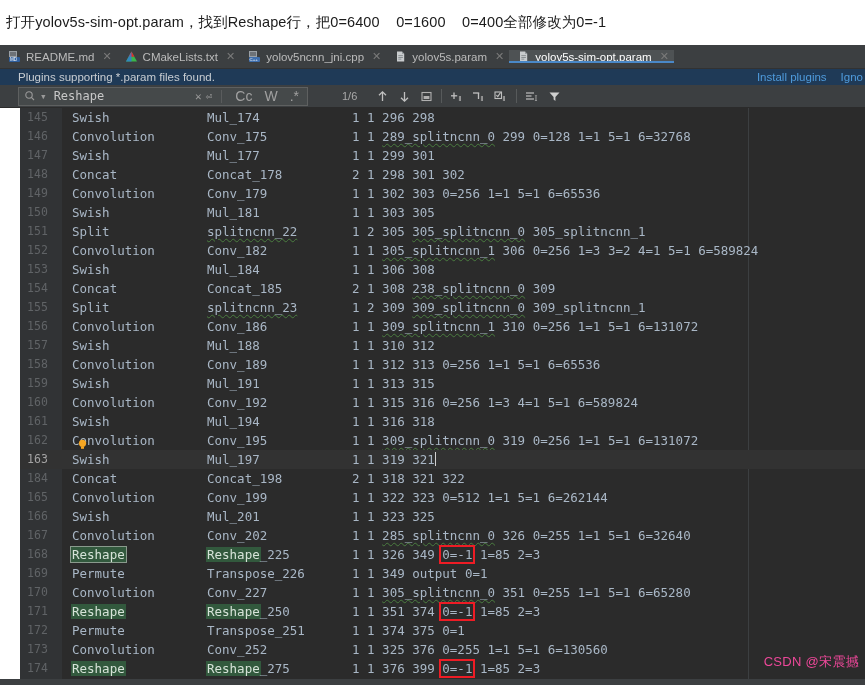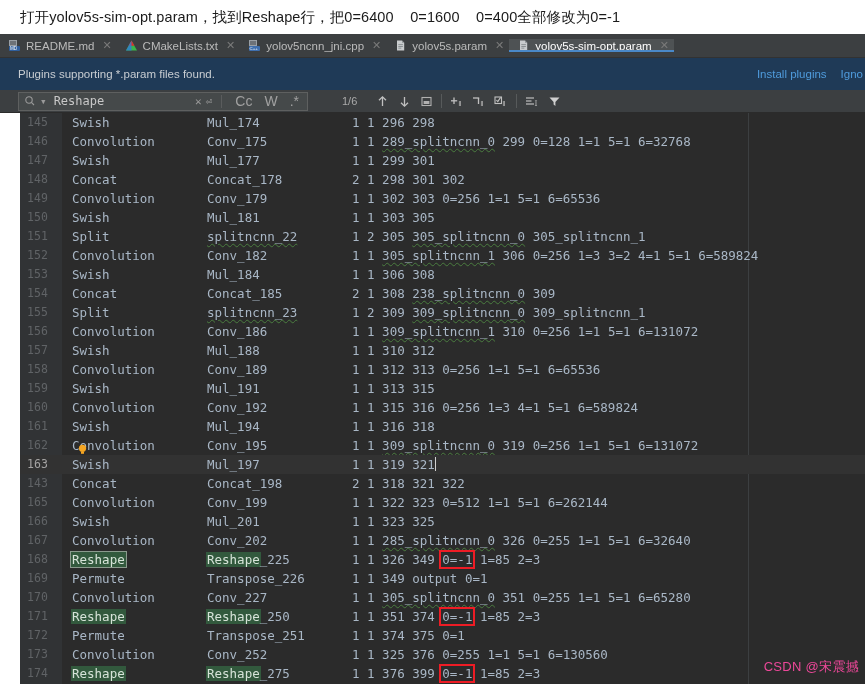--- a/index.html
+++ b/index.html
@@ -5,25 +5,25 @@
   * { box-sizing: border-box; margin: 0; padding: 0; }
   html, body {
     width: 865px; height: 685px;
     background: #ffffff;
     font-family: "Liberation Sans", sans-serif;
     overflow: hidden;
   }
 
   
   .instruction-bar {
-    height: 34px;
+    height: 45px;
     background: #ffffff;
     display: flex;
     align-items: center;
-    padding-left: 20px;
+    padding-left: 6px;
   }
   .instruction-text {
     font-size: 14.5px;
     color: #1b1b1b;
     letter-spacing: .1px;
     white-space: pre;
   }
 
   
   .ide {
@@ -68,21 +68,21 @@
   }
   .tab .tclose {
     color: #7a7a7a;
     font-size: 11px;
     margin-left: 3px;
   }
   .ficon { width: 13px; height: 13px; display: block; }
 
   
   .notifbar {
-    height: 32px;
+    height: 16px;
     background: #1f3a57;
     display: flex;
     align-items: center;
     padding: 0 0 0 18px;
     font-family: "Liberation Sans", sans-serif;
     font-size: 11.5px;
     color: #c8cdd2;
     justify-content: space-between;
     overflow: hidden;
   }
@@ -462,21 +462,21 @@
         <div class="row">
           <span class="ln">161</span>
         </div>
         <div class="row">
           <span class="ln">162</span>
         </div>
         <div class="row current">
           <span class="ln">163</span>
         </div>
         <div class="row">
-          <span class="ln">143</span>
+          <span class="ln">184</span>
         </div>
         <div class="row">
           <span class="ln">165</span>
         </div>
         <div class="row">
           <span class="ln">166</span>
         </div>
         <div class="row">
           <span class="ln">167</span>
         </div>

